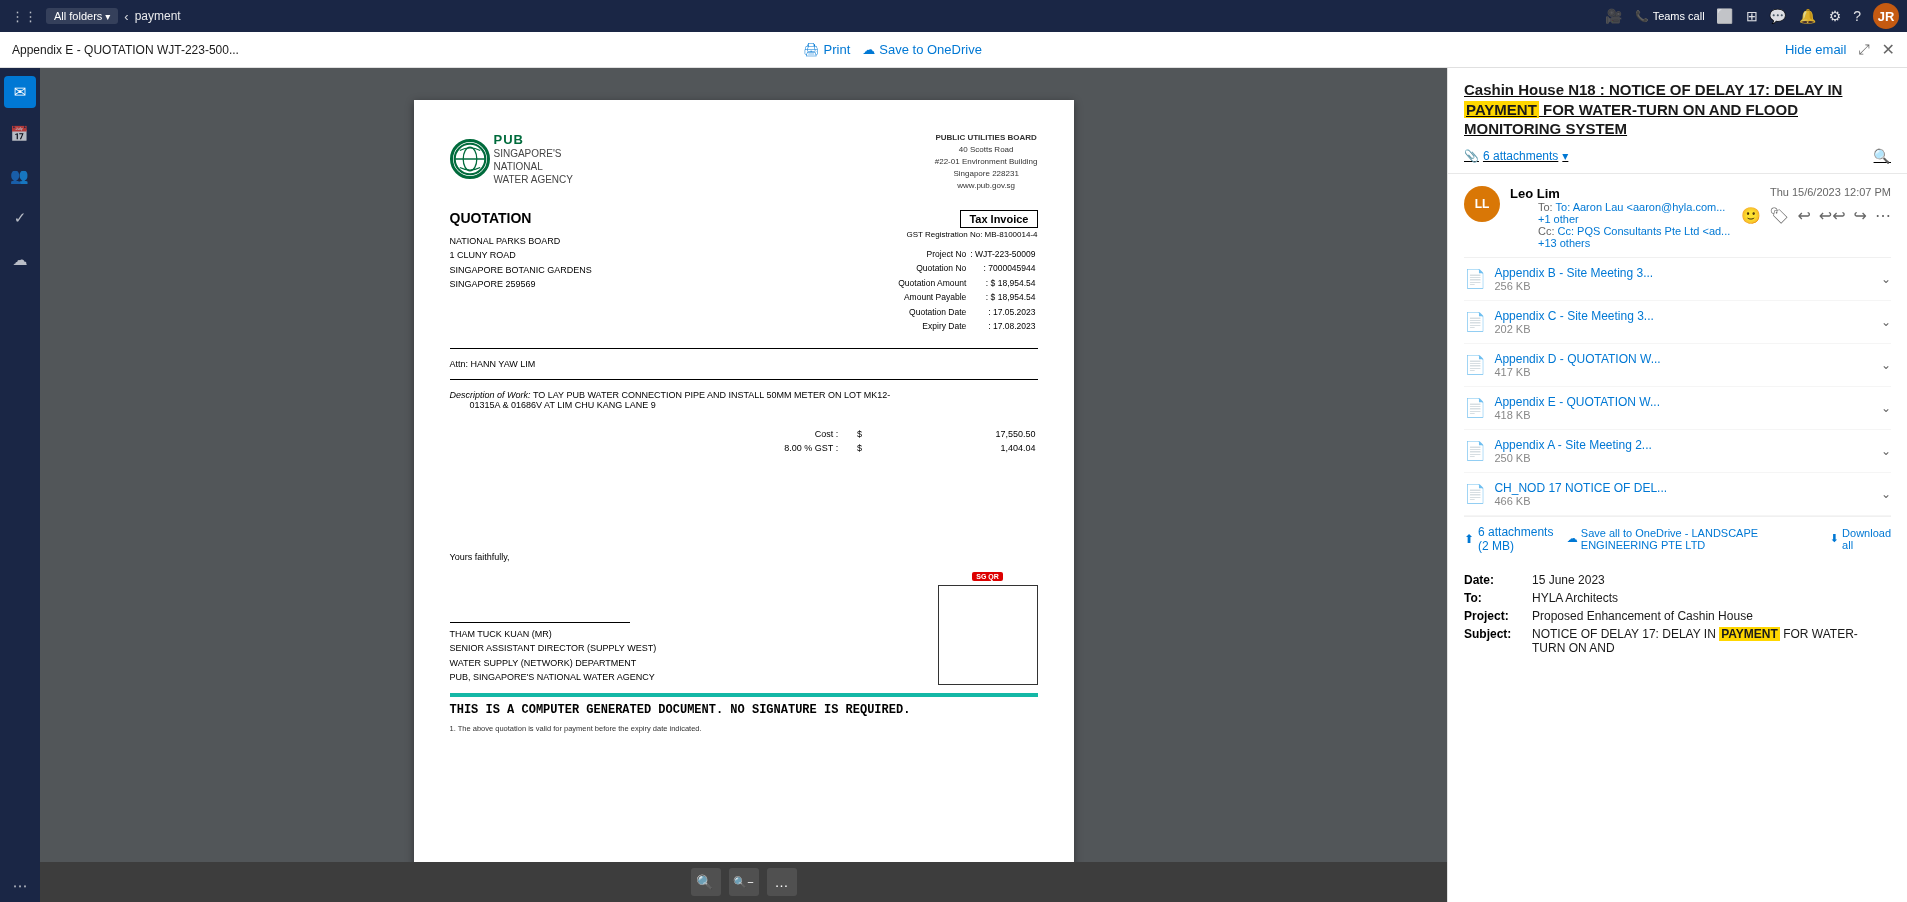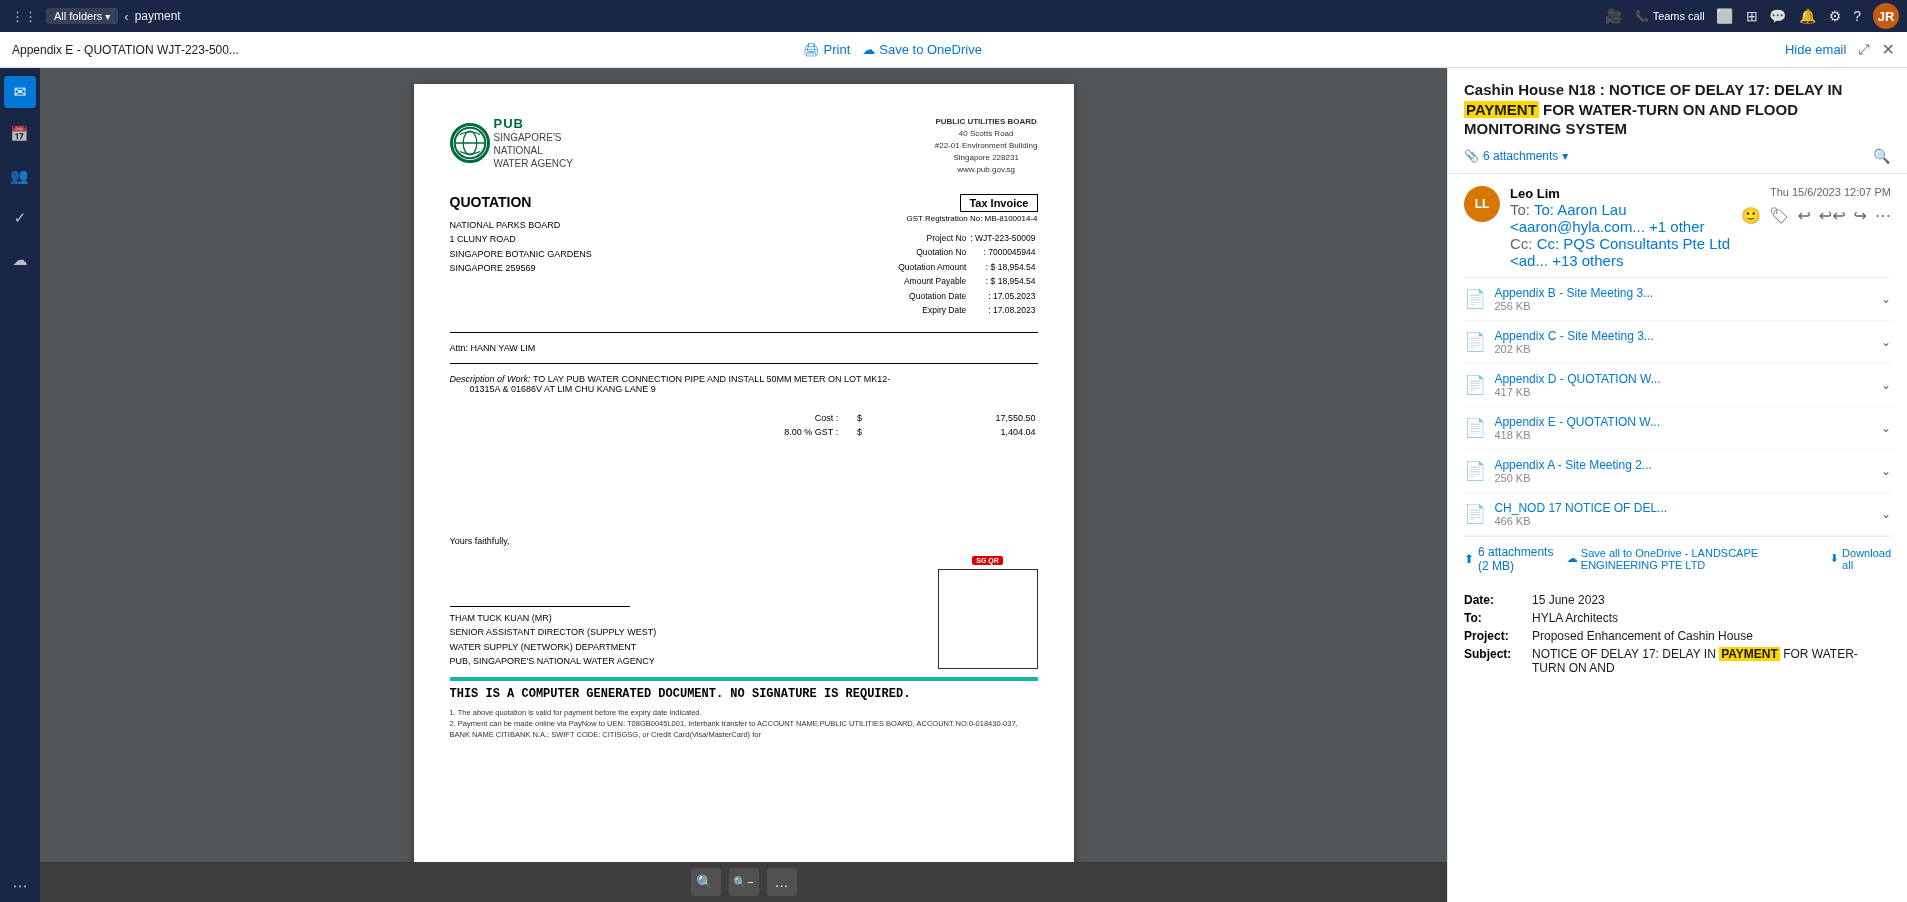--- a/index.html
+++ b/index.html
@@ -76,20 +76,21 @@
       flex-direction: column;
       overflow: hidden;
       position: relative;
     }
     .doc-scroll {
       flex: 1;
       overflow-y: auto;
       display: flex;
       justify-content: center;
       padding: 16px;
+      margin-top: 16px;
     }
     .doc-page {
       background: #fff;
       width: 660px;
       min-height: 800px;
       padding: 32px 36px;
       box-shadow: 0 2px 8px rgba(0,0,0,0.4);
       font-family: Arial, sans-serif;
       font-size: 10px;
       color: #000;
@@ -165,33 +166,34 @@
       width: 460px;
       background: #fff;
       border-left: 1px solid #e0e0e0;
       display: flex;
       flex-direction: column;
       overflow: hidden;
     }
     .email-panel-header {
       padding: 12px 16px 4px 16px;
       border-bottom: 1px solid #e8e8e8;
+      text-decoration: underline;
     }
     .email-subject { font-size: 15px; font-weight: 600; color: #1a1a1a; line-height: 1.3; margin-bottom: 4px; }
     .email-subject .highlight { background: #ffd700; padding: 0 2px; }
     .attachments-row { display: flex; align-items: center; gap: 4px; font-size: 12px; color: #0078d4; cursor: pointer; padding: 6px 0; }
 
     .email-body { flex: 1; overflow-y: auto; padding: 0 16px; }
 
     
     .sender-row { display: flex; align-items: flex-start; gap: 10px; padding: 12px 0 8px 0; border-bottom: 1px solid #f0f0f0; }
     .sender-avatar { width: 36px; height: 36px; border-radius: 50%; background: #d97706; color: #fff; font-size: 12px; font-weight: bold; display: flex; align-items: center; justify-content: center; flex-shrink: 0; }
     .sender-info { flex: 1; }
     .sender-name { font-size: 13px; font-weight: 600; }
-    .sender-to { font-size: 15px; color: #666; }
+    .sender-to { font-size: 11px; color: #666; margin-left: 28px; }
     .sender-to .blue-link { color: #0078d4; cursor: pointer; }
     .sender-date { font-size: 11px; color: #666; white-space: nowrap; }
     .email-actions { display: flex; align-items: center; gap: 8px; color: #666; font-size: 16px; margin-top: 2px; }
     .email-actions span { cursor: pointer; }
 
     
     .attachment-item {
       display: flex;
       align-items: center;
       justify-content: space-between;
@@ -429,21 +431,20 @@
             <div style="width:100px;height:100px;border:1px solid #333;background:#fff;display:grid;grid-template-columns:repeat(10,10px);grid-template-rows:repeat(10,10px);">
               
               
             </div>
           </div>
         </div>
 
         <div class="computer-generated">THIS IS A COMPUTER GENERATED DOCUMENT. NO SIGNATURE IS REQUIRED.</div>
         <div class="footnotes">
           <div>1. The above quotation is valid for payment before the expiry date indicated.</div>
-          <div>2. Payment can be made online via PayNow to UEN: T08GB0045L001, Interbank transfer to ACCOUNT NAME:PUBLIC UTILITIES BOARD, ACCOUNT NO:0-018430-037, BANK NAME CITIBANK N.A.; SWIFT CODE: CITISGSG, or Credit Card(Visa/MasterCard) for</div>
         </div>
 
       </div>
     </div>
 
     <div class="doc-toolbar">
       <button class="toolbar-btn">
         <span>🔍</span>
       </button>
       <button class="toolbar-btn">

